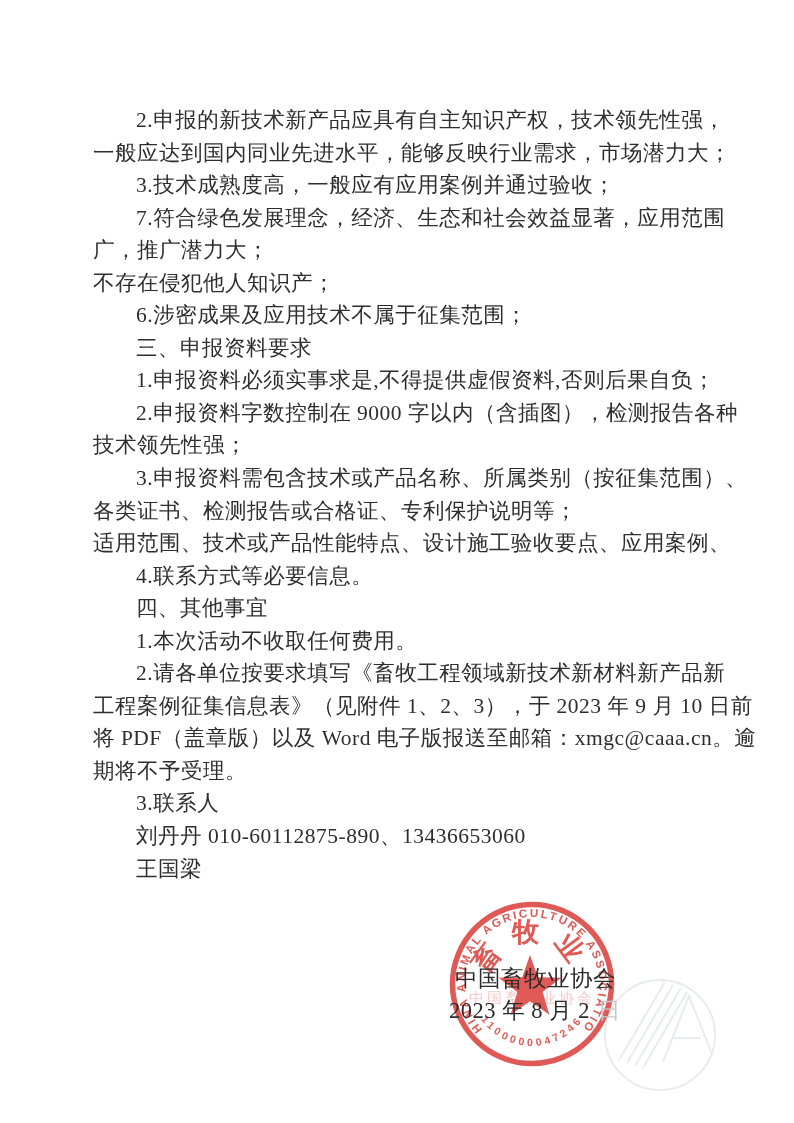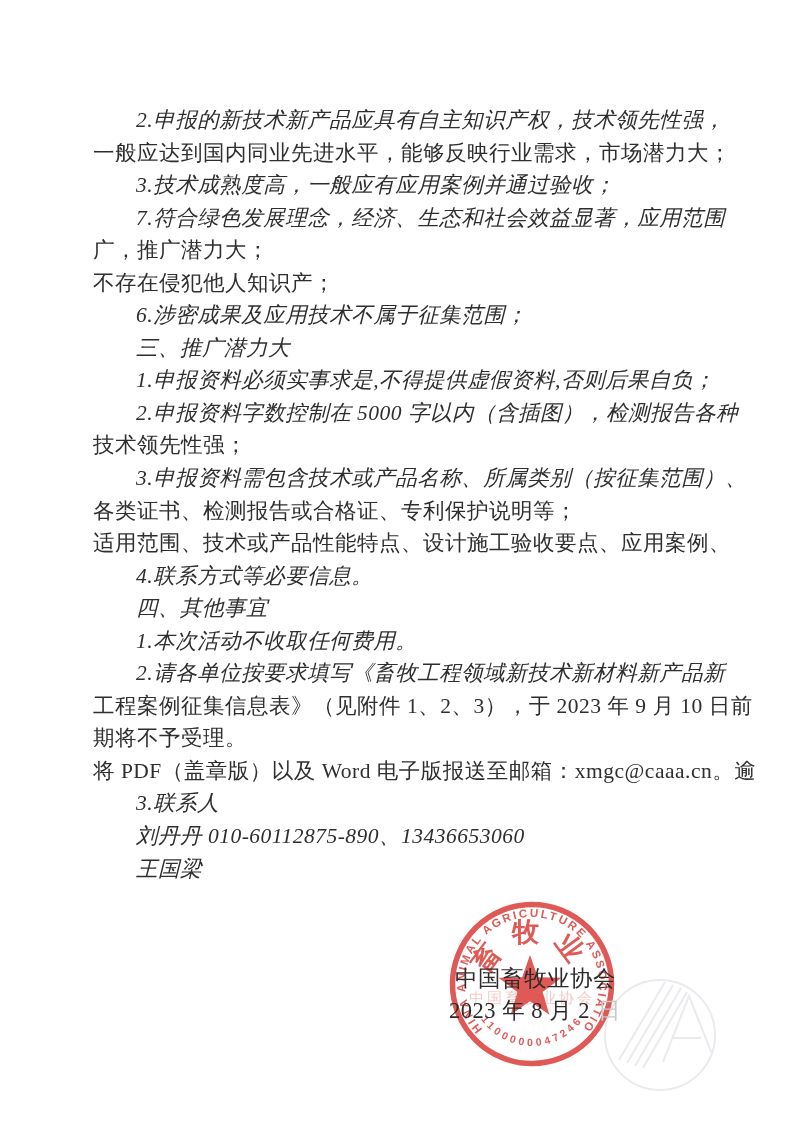--- a/index.html
+++ b/index.html
@@ -5,21 +5,21 @@
   html,body{margin:0;padding:0;background:#ffffff;}
   .page{
     position:relative;width:794px;height:1123px;background:#ffffff;overflow:hidden;
     font-family:"Liberation Serif","DejaVu Serif",serif;
   }
   .doc{position:absolute;left:93px;top:104px;width:625px;}
   .line{
     height:32.55px;line-height:32.55px;font-size:21.5px;color:#2e2e2e;
     letter-spacing:0.5px;white-space:nowrap;
   }
-  .ind{text-indent:43px;font-style:italic;}
+  .ind{text-indent:43px;}
   .sig{
     position:absolute;font-size:22.5px;color:#2b2b2b;letter-spacing:0.5px;
     white-space:nowrap;z-index:3;
   }
   .sig-org{left:455px;top:963px;}
   .sig-date{left:449px;top:995px;}
   .date-last{color:#c7c7c7;margin-left:8px;}
   .seal-svg{position:absolute;left:447px;top:899px;z-index:2;opacity:0.92;}
   .wm-svg{position:absolute;left:585px;top:962px;z-index:1;}
 </style>
@@ -29,34 +29,34 @@
 <div class="page">
 
   <div class="doc">
     <div class="line ind">2.申报的新技术新产品应具有自主知识产权，技术领先性强，</div>
     <div class="line">一般应达到国内同业先进水平，能够反映行业需求，市场潜力大；</div>
     <div class="line ind">3.技术成熟度高，一般应有应用案例并通过验收；</div>
     <div class="line ind">7.符合绿色发展理念，经济、生态和社会效益显著，应用范围</div>
     <div class="line">广，推广潜力大；</div>
     <div class="line">不存在侵犯他人知识产；</div>
     <div class="line ind">6.涉密成果及应用技术不属于征集范围；</div>
-    <div class="line ind">三、推广潜力大</div>
+    <div class="line ind">三、申报资料要求</div>
     <div class="line ind">1.申报资料必须实事求是,不得提供虚假资料,否则后果自负；</div>
-    <div class="line ind">2.申报资料字数控制在 5000 字以内（含插图），检测报告各种</div>
+    <div class="line ind">2.申报资料字数控制在 9000 字以内（含插图），检测报告各种</div>
     <div class="line">技术领先性强；</div>
     <div class="line ind">3.申报资料需包含技术或产品名称、所属类别（按征集范围）、</div>
     <div class="line">各类证书、检测报告或合格证、专利保护说明等；</div>
     <div class="line">适用范围、技术或产品性能特点、设计施工验收要点、应用案例、</div>
     <div class="line ind">4.联系方式等必要信息。</div>
     <div class="line ind">四、其他事宜</div>
     <div class="line ind">1.本次活动不收取任何费用。</div>
     <div class="line ind">2.请各单位按要求填写《畜牧工程领域新技术新材料新产品新</div>
     <div class="line">工程案例征集信息表》（见附件 1、2、3），于 2023 年 9 月 10 日前</div>
+    <div class="line">将 PDF（盖章版）以及 Word 电子版报送至邮箱：xmgc@caaa.cn。逾</div>
     <div class="line">期将不予受理。</div>
-    <div class="line">将 PDF（盖章版）以及 Word 电子版报送至邮箱：xmgc@caaa.cn。逾</div>
     <div class="line ind">3.联系人</div>
     <div class="line ind">刘丹丹 010-60112875-890、13436653060</div>
     <div class="line ind">王国梁</div>
   </div>
 
   <svg class="wm-svg" width="150" height="150" viewBox="0 0 150 150">
     <g fill="none" stroke="#e9ebee" stroke-width="2">
       <circle cx="75" cy="73" r="55"></circle>
       <line x1="34" y1="98" x2="80" y2="20"></line>
       <line x1="42" y1="101" x2="88" y2="23"></line>

